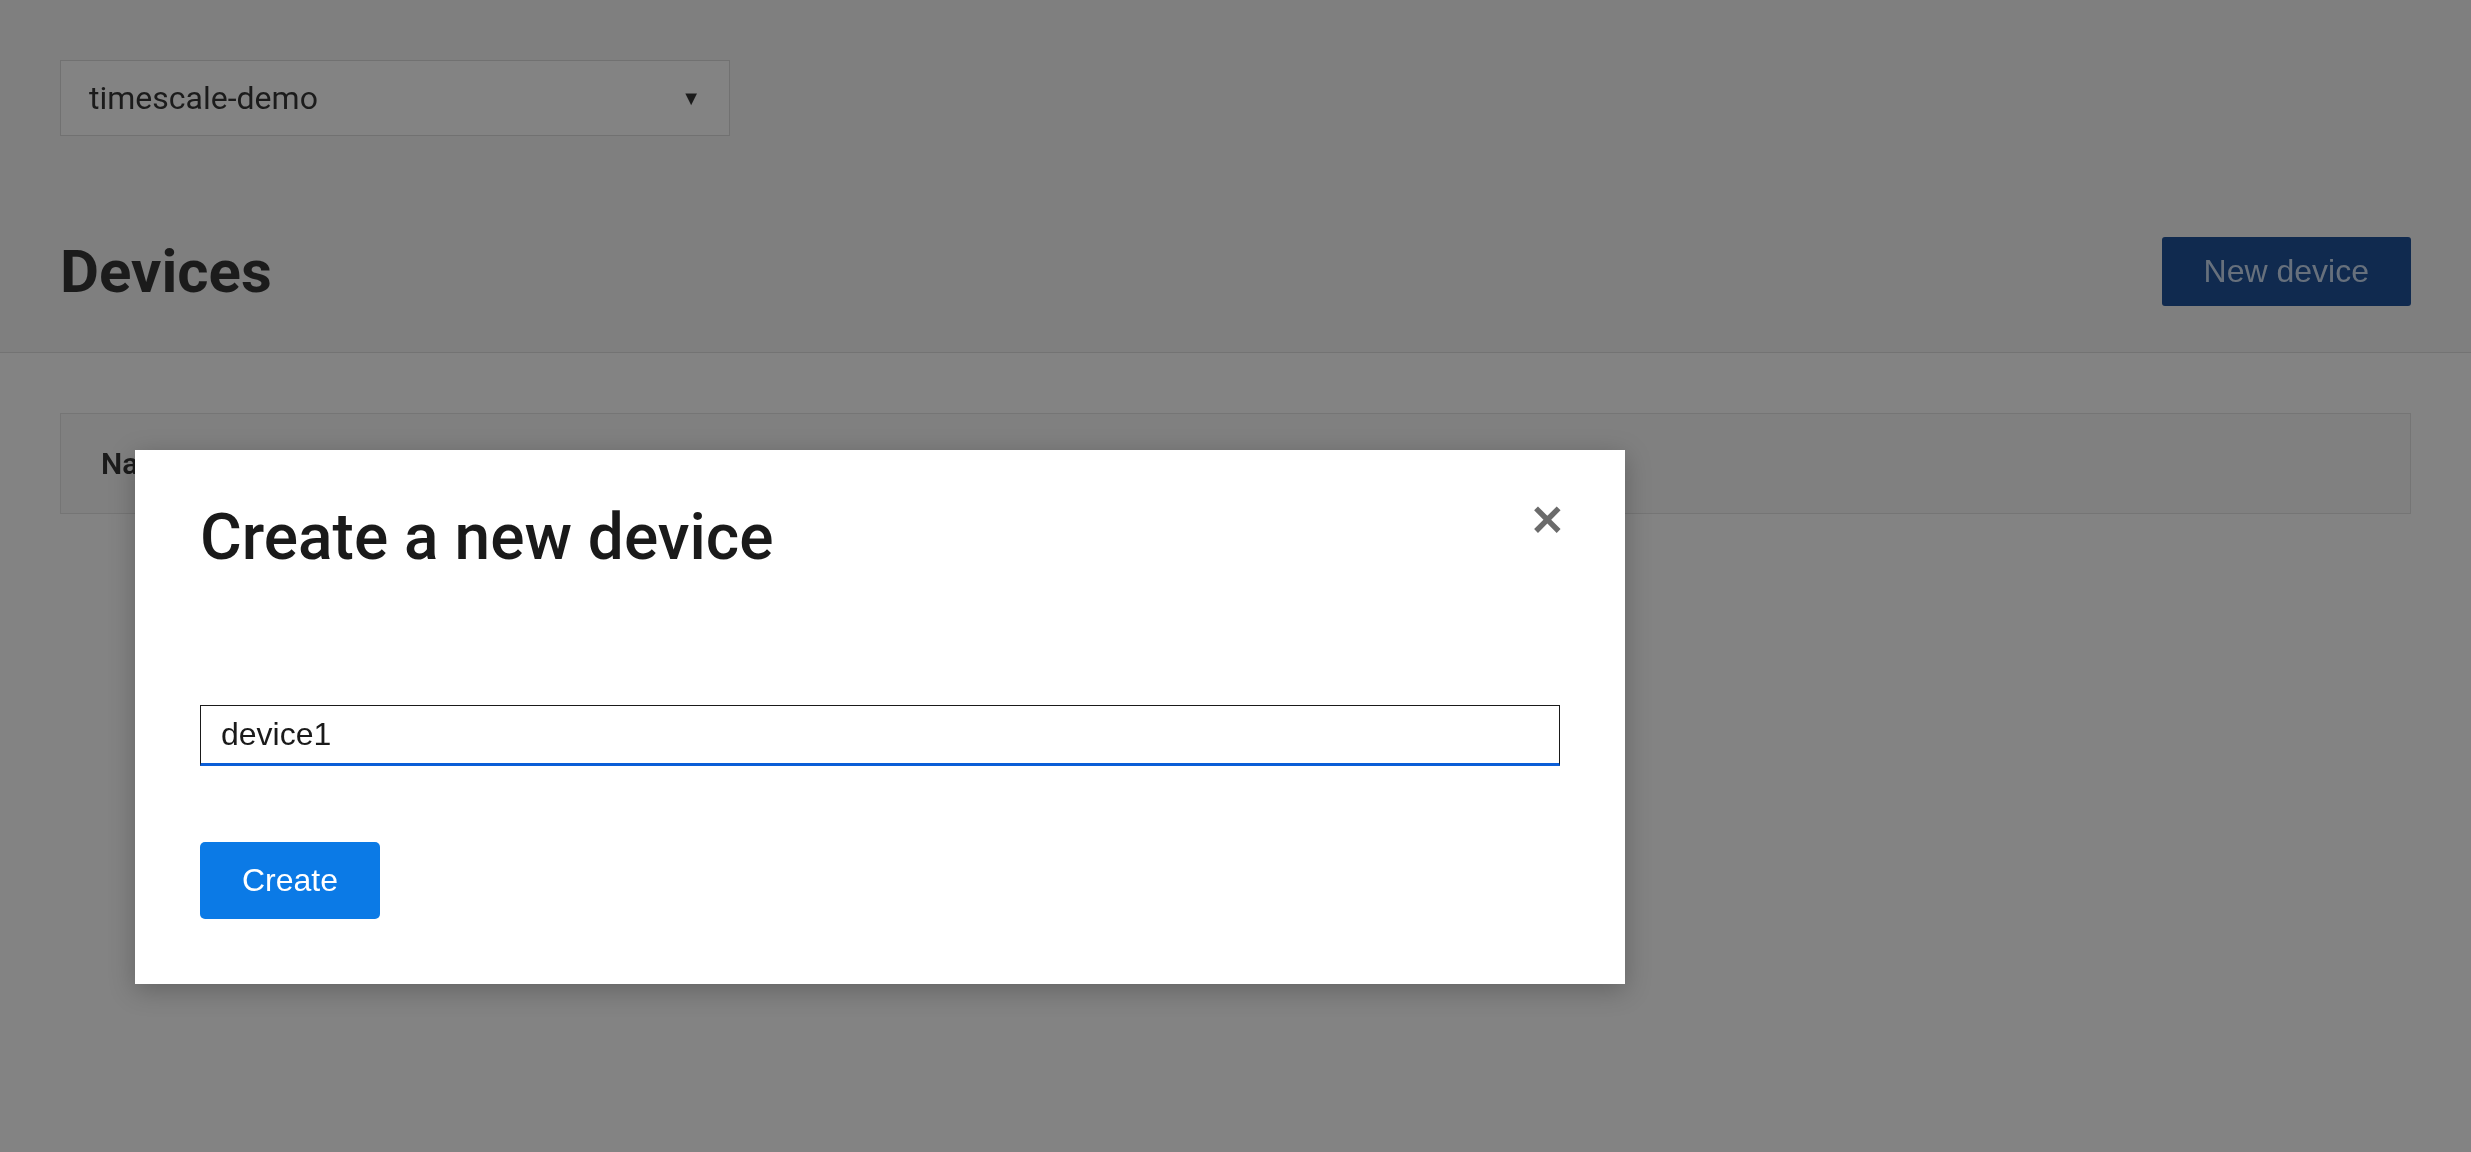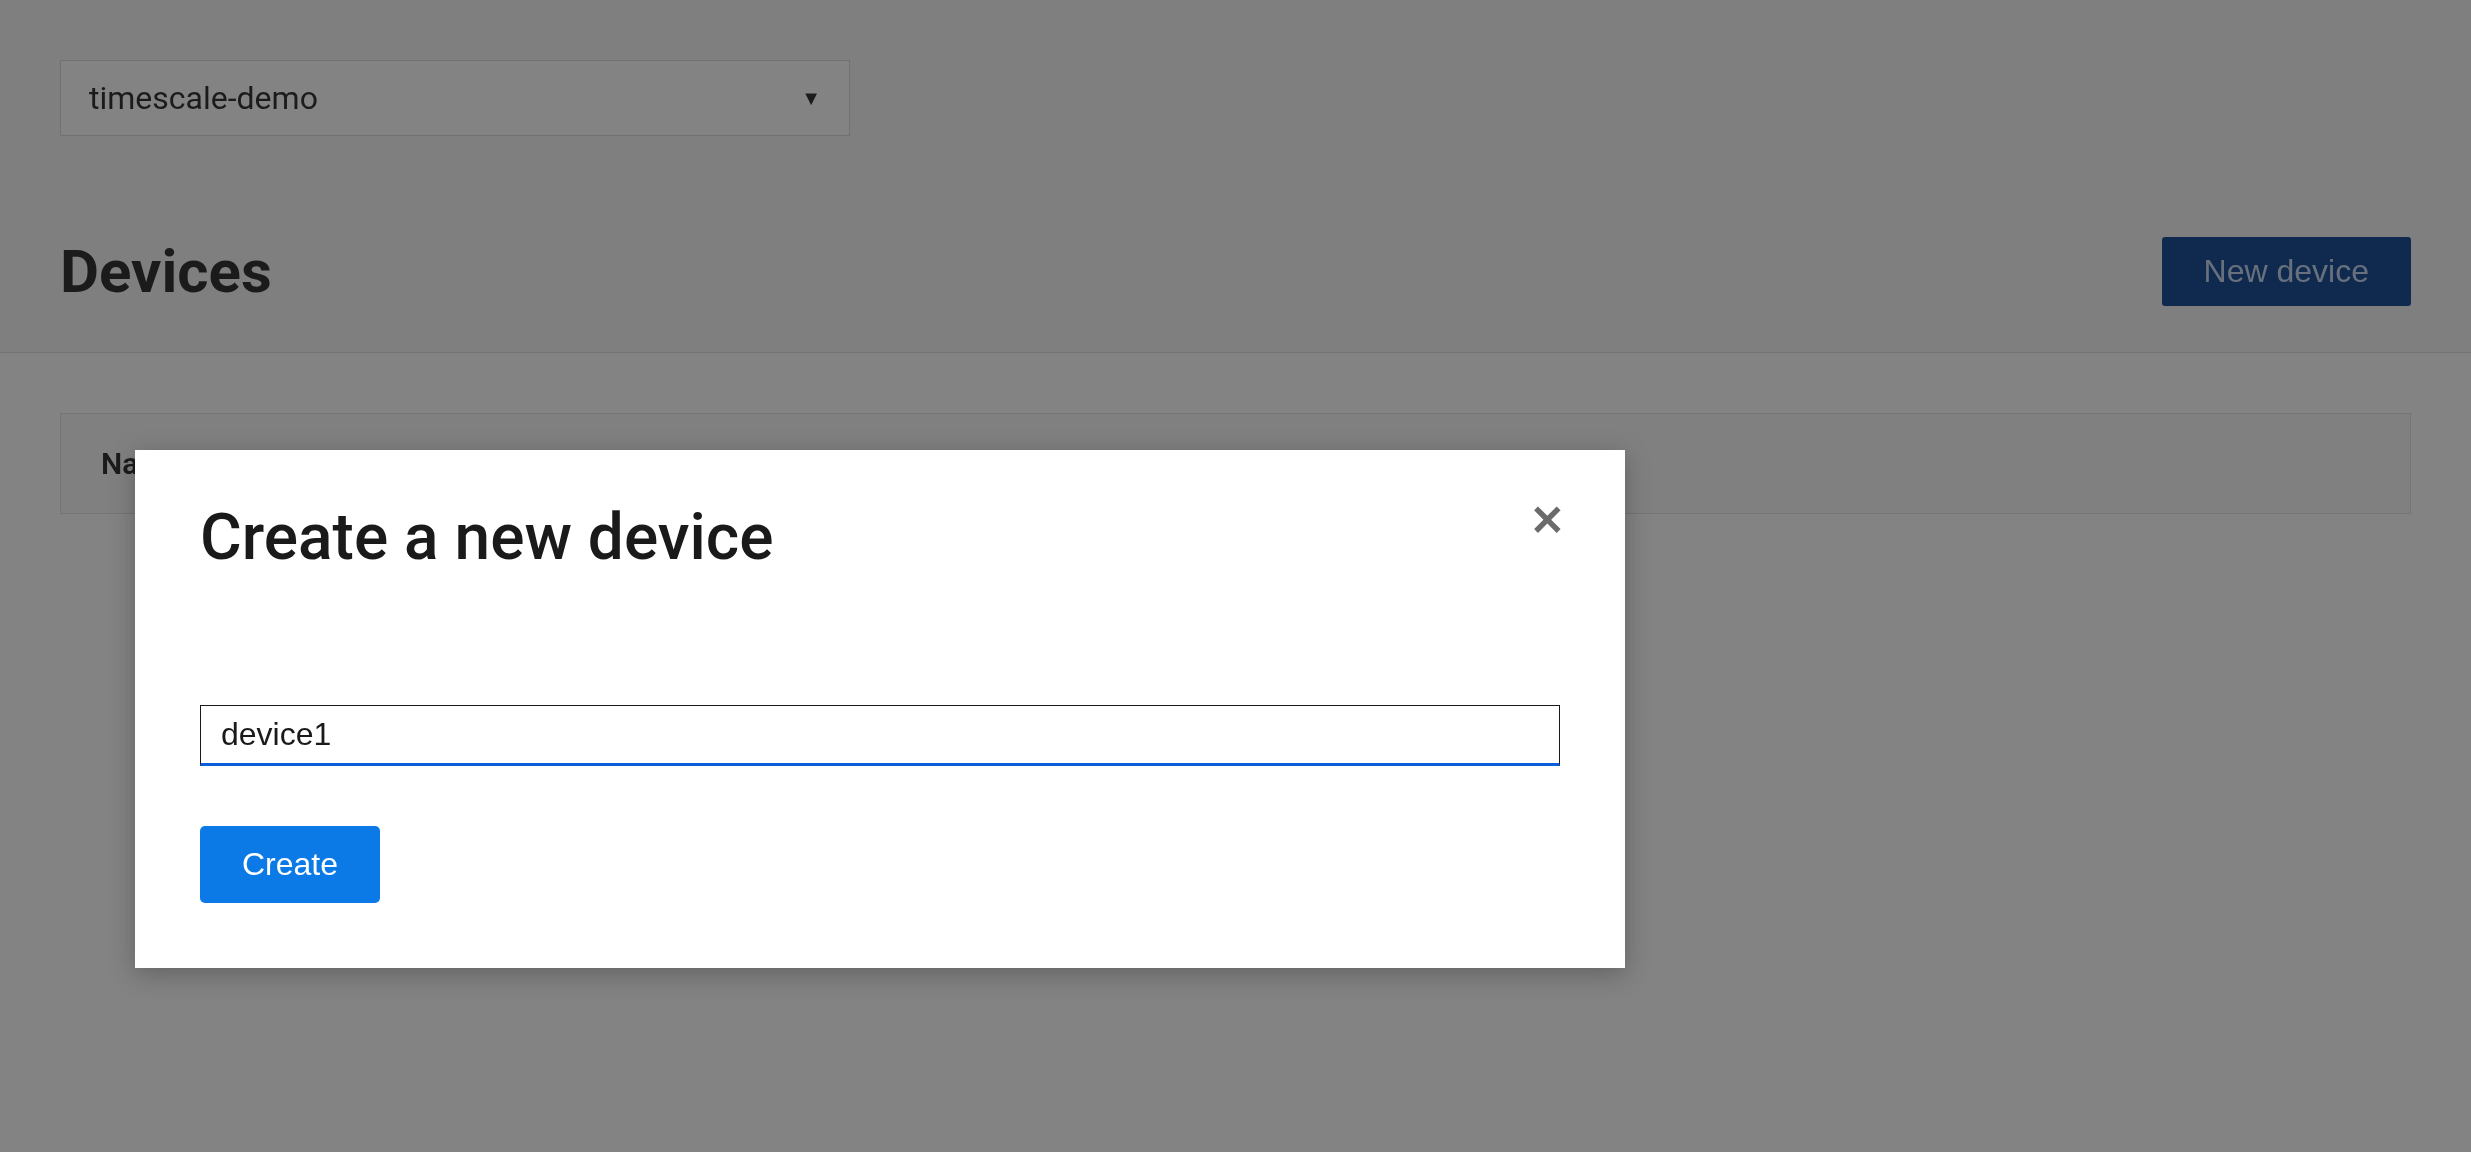--- a/index.html
+++ b/index.html
@@ -19,21 +19,21 @@
       padding: 60px;
       background: #f5f5f5;
     }
     .dropdown {
       display: inline-flex;
       align-items: center;
       justify-content: space-between;
       background: #ffffff;
       border: 1px solid #d8d8d8;
       padding: 18px 28px;
-      width: 790px;
+      width: 670px;
       font-size: 32px;
       color: #1a1a1a;
       cursor: pointer;
     }
     .dropdown .caret {
       font-size: 20px;
       color: #1a1a1a;
     }
     .header-row {
       display: flex;
@@ -118,21 +118,21 @@
       width: 100%;
       margin-top: 130px;
       padding: 10px 20px;
       font-size: 32px;
       border: 1px solid #1a1a1a;
       border-bottom: 3px solid #0b5ed7;
       outline: none;
       color: #1a1a1a;
     }
     .create-btn {
-      margin-top: 60px;
+      margin-top: 76px;
       background: #0b7ae6;
       color: #ffffff;
       border: none;
       padding: 20px 42px;
       font-size: 32px;
       border-radius: 5px;
       cursor: pointer;
     }
     
     .blank-space {

